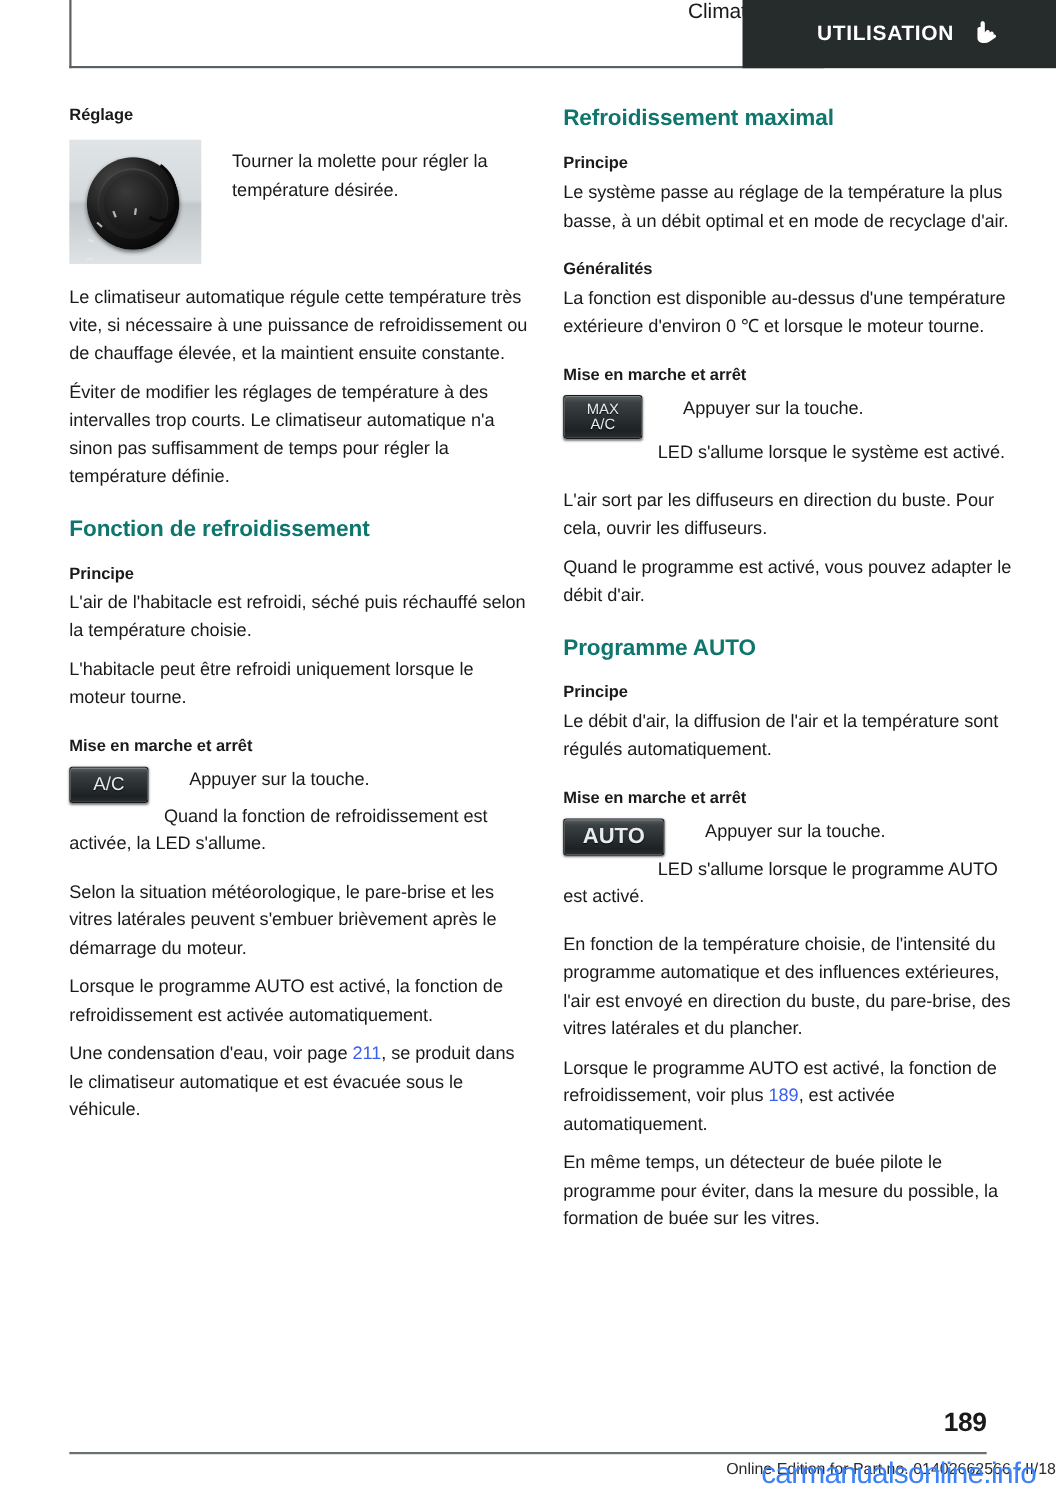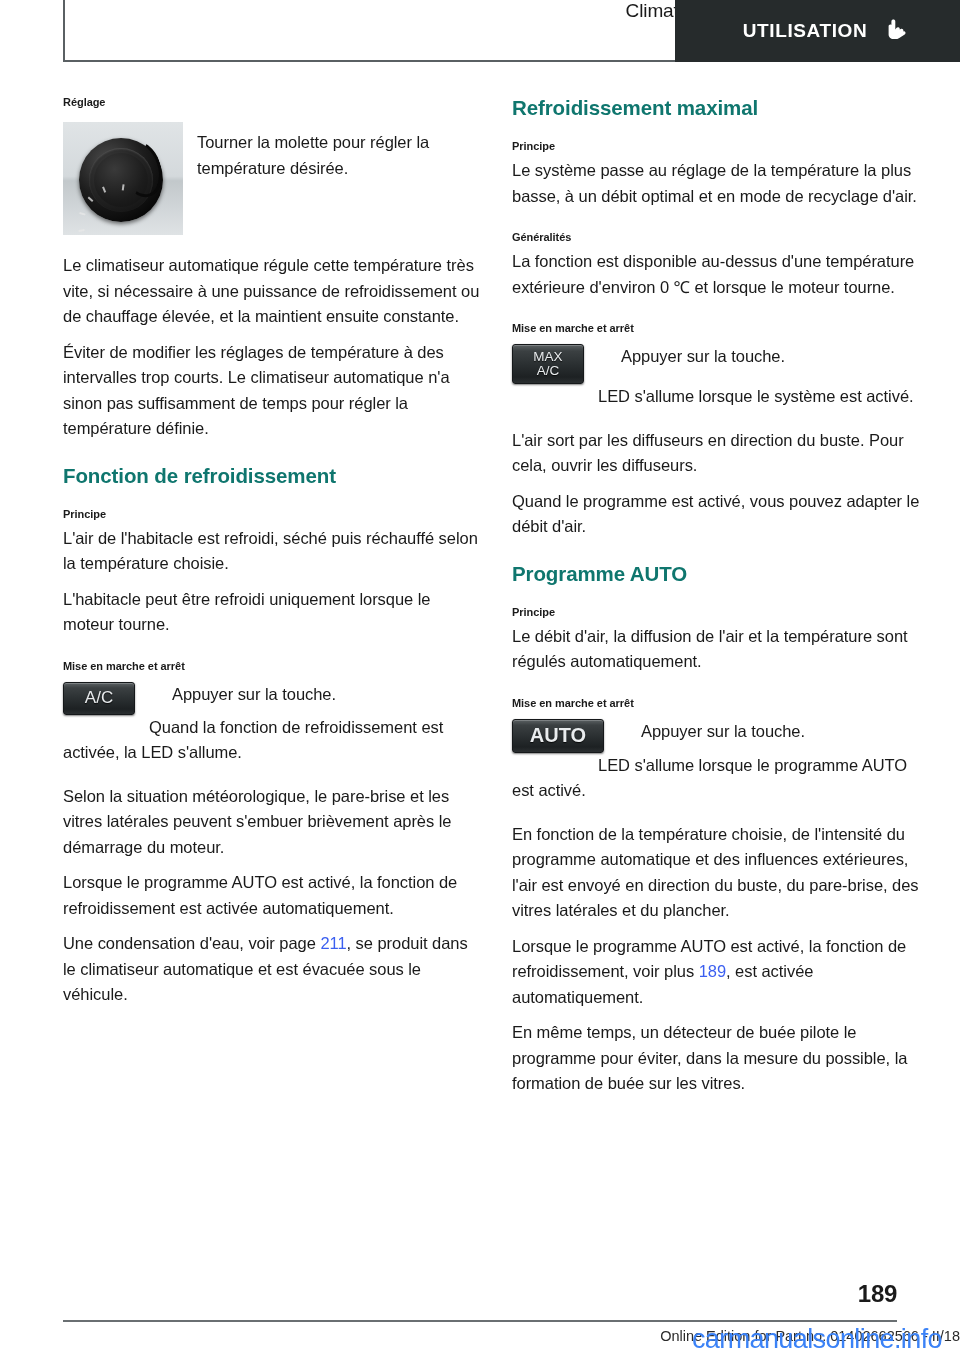--- a/index.html
+++ b/index.html
@@ -47,21 +47,21 @@
   .col-right { left:512px; }
 
   h2.section {
     color:#0f766e;
     font-size:20.5px;
     font-weight:bold;
     margin:0 0 2px 0;
     letter-spacing:-0.1px;
   }
   h3.sub {
-    font-size:11px; font-weight:bold; color:#1a1a1a;
+    font-size:15px; font-weight:bold; color:#1a1a1a;
     margin:0; letter-spacing:-0.05px;
   }
   p.body {
     font-size:16.5px; line-height:25.5px; margin:0;
     color:#1a1a1a; letter-spacing:-0.05px;
   }
   .xref { color:#3b5ff0; }
 
   .sp-6  { height:6px; }
   .sp-10 { height:10px; }
@@ -96,21 +96,21 @@
   .knob-arc {
     position:absolute; left:58px; top:18px; width:40px; height:58px;
     border:3px solid #0a0a0a; border-radius:50%;
     border-left-color:transparent; border-top-color:transparent;
     transform:rotate(-18deg);
   }
   .tick {
     position:absolute; width:2px; height:6px; background:#e8e8e8; opacity:.75;
     transform-origin:50% 40px;
   }
-  .fig-caption { padding-left:14px; padding-top:8px; }
+  .fig-caption { padding-left:28px; padding-top:8px; }
 
   
   .btn-row { display:flex; align-items:flex-start;gap:25px; }
   .car-btn {
     flex:0 0 auto;
     background:linear-gradient(to bottom,#5b6163 0%,#3b4042 16%,#2b3032 50%,#1d2123 84%,#2a2e30 100%);
     border-radius:3px;
     border:1px solid #15181a;
     box-shadow:0 1px 2px rgba(0,0,0,.5), inset 0 1px 0 rgba(255,255,255,.22);
     color:#e9ecee;

